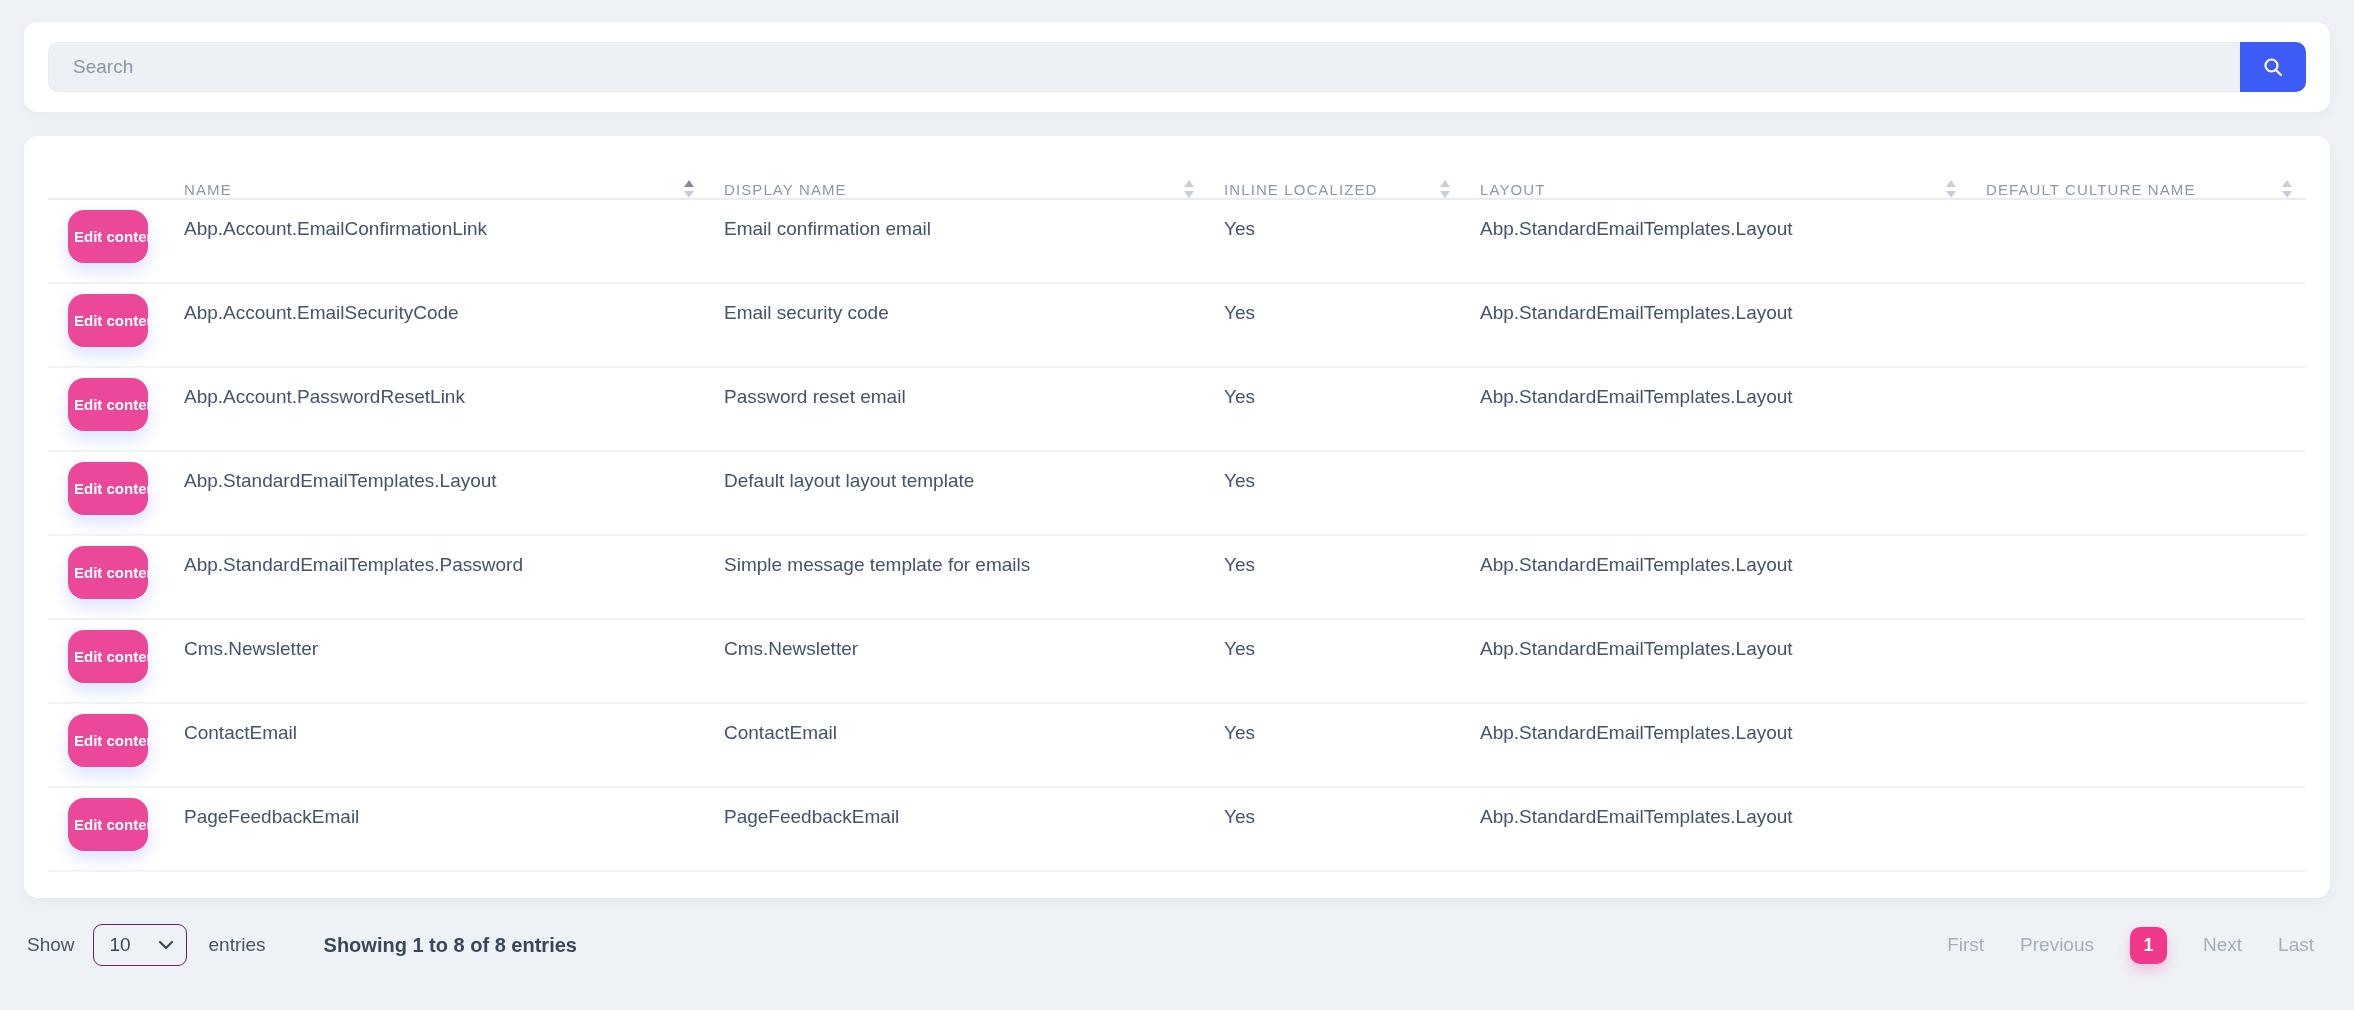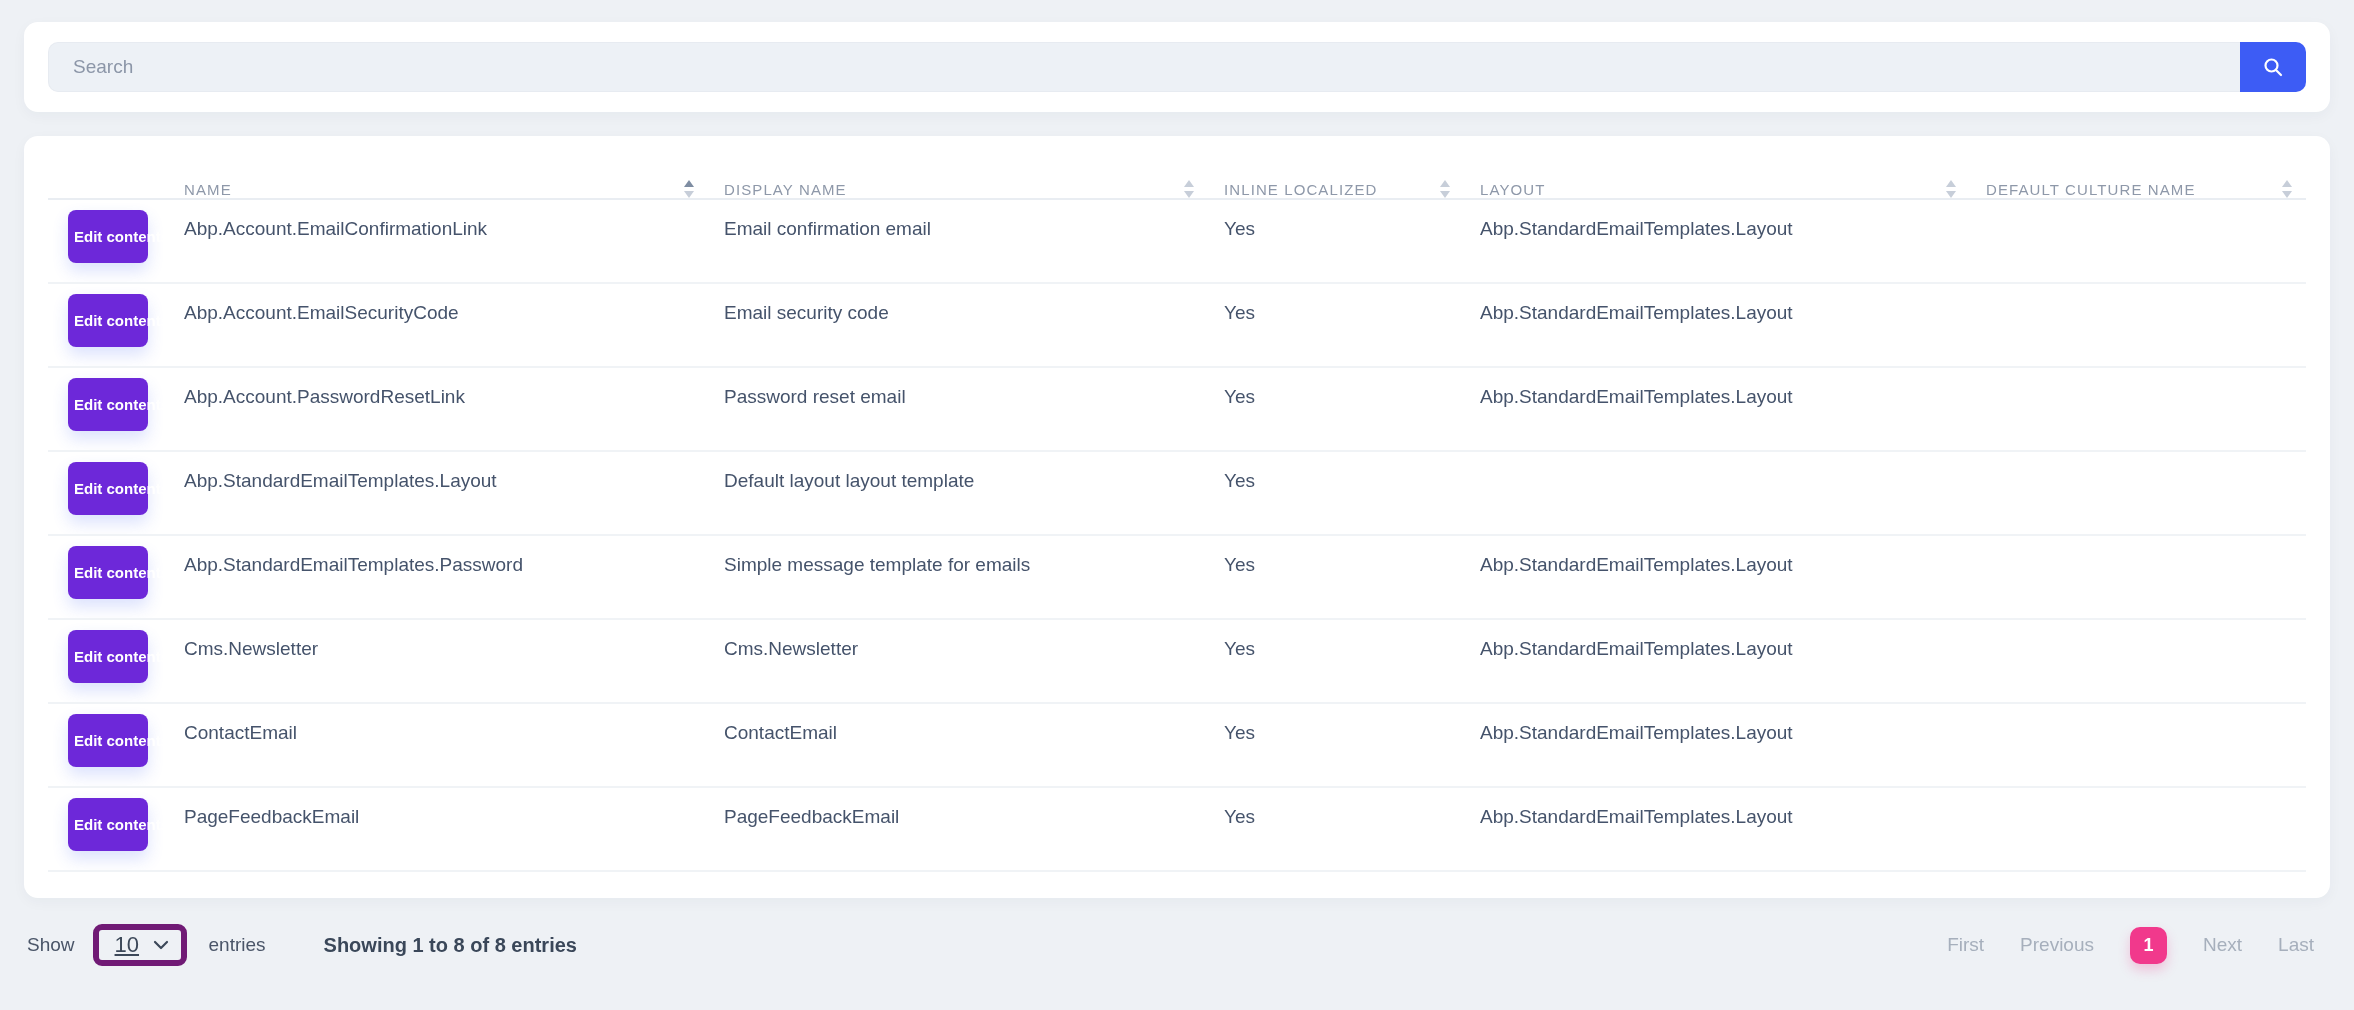--- a/index.html
+++ b/index.html
@@ -84,42 +84,42 @@
   tbody tr { border-bottom: 2px solid #f0f3f6; }
   tbody td {
     height: 84px; vertical-align: top;
     padding: 18px 14px 0 16px;
     font-size: 19px; color: #45536b;
     overflow: hidden; white-space: nowrap; text-overflow: ellipsis;
   }
   tbody td.action-cell { padding: 10px 0 0 20px; }
   .edit-btn {
     width: 80px; min-height: 53px;
-    background: #6d28d9; color: #ffffff;
-    border: none; border-radius: 8px;
+    background: #ec4899; color: #ffffff;
+    border: none; border-radius: 16px;
     font-family: "Liberation Sans", sans-serif;
     font-size: 15px; font-weight: 700; line-height: 1.3;
     padding: 8px 6px; cursor: pointer;
     box-shadow: 0 8px 16px rgba(61,92,245,0.18);
   }
 
   
   .footer {
     display: flex; align-items: center; justify-content: space-between;
     padding: 26px 40px 0 27px;
   }
   .footer-left { display: flex; align-items: center; }
   .show-label, .entries-label { font-size: 19px; color: #4a5568; }
   .page-size-select {
     display: flex; align-items: center; justify-content: space-between;
     width: 94px; height: 42px;
-    border: 6px solid #701a75; border-radius: 9px;
+    border: 1px solid #701a75; border-radius: 9px;
     margin: 0 22px 0 18px; padding: 0 12px 0 16px;
-    font-size: 22px; color: #3c4859;
-    cursor: pointer; background: transparent; text-decoration: underline;
+    font-size: 19px; color: #3c4859;
+    cursor: pointer; background: transparent;
   }
   .summary { font-size: 20px; color: #3a4759; margin-left: 58px; font-weight: bold; }
   .footer-right { display: flex; align-items: center; gap: 36px; }
   .page-link { font-size: 19px; color: #a6afbc; cursor: pointer; }
   .page-current {
     width: 37px; height: 37px; border-radius: 10px;
     background: #f1398c; color: #ffffff;
     display: flex; align-items: center; justify-content: center;
     font-size: 18px; font-weight: 700; cursor: pointer;
     box-shadow: 0 6px 12px rgba(241,57,140,0.25);

